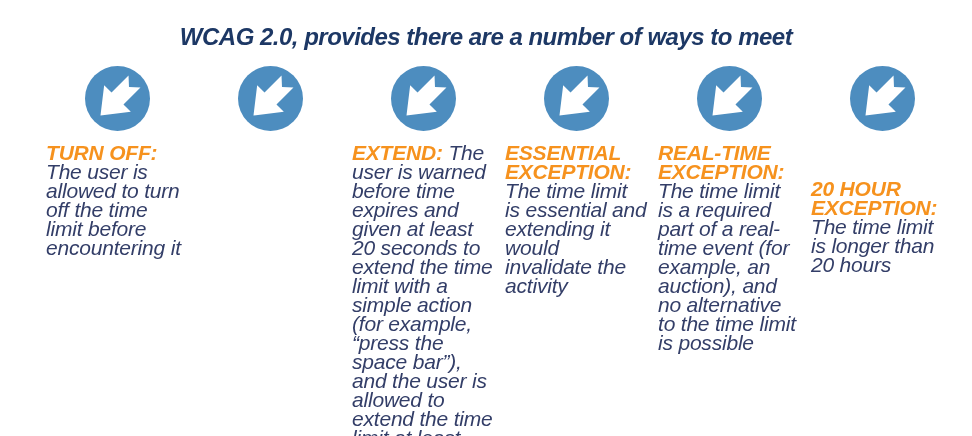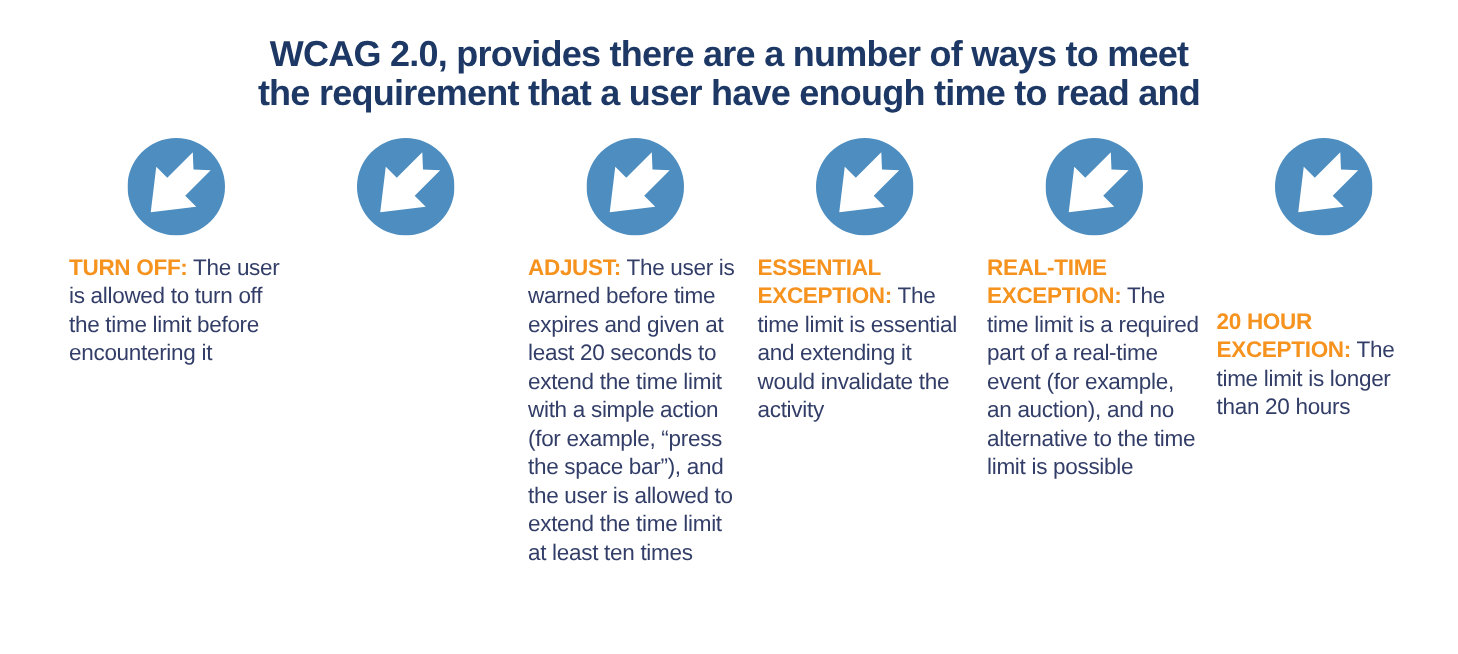--- a/index.html
+++ b/index.html
@@ -7,20 +7,21 @@
     padding: 0;
     background: #ffffff;
     font-family: "Liberation Sans", sans-serif;
   }
   .page {
     position: relative;
     width: 972px;
     height: 436px;
     background: #ffffff;
     overflow: hidden;
+    font-style: italic;
   }
   .title {
     margin: 24px auto 0;
     width: 720px;
     text-align: center;
     font-size: 24px;
     line-height: 26px;
     font-weight: 700;
     color: #1d3865;
     letter-spacing: -0.5px;
@@ -37,41 +38,40 @@
     width: 142px;
   }
   .icon-wrap {
     height: 65px;
     display: flex;
     justify-content: center;
     margin-bottom: 12px;
   }
   .item-text {
     margin: 0;
-    font-size: 15px;
+    font-size: 21px;
     line-height: 19px;
     color: #333e68;
     letter-spacing: -0.2px;
   }
   .item-text .label {
     color: #f6921e;
     font-weight: 700;
   }
   .offset-down {
     margin-top: 48px;
   }
 </style>
 </head>
 <body>
 
 <div class="page">
 
   <h1 class="title">
     <span class="tline">WCAG 2.0, provides there are a number of ways to meet</span>
-    <span class="tline">the requirement that a user have enough time to read and</span>
   </h1>
 
   <div class="columns">
 
     <div class="column">
       <div class="icon-wrap">
         <svg width="65" height="65" viewBox="0 0 100 100" aria-hidden="true">
           <circle cx="50" cy="50" r="50" fill="#4d8dbf"></circle>
           <g transform="rotate(45 50 50)">
             <path d="M37 13 L50 25 L63 13 L63 50 L79 50 L50 87 L21 50 L37 50 Z" fill="#ffffff"></path>
@@ -98,21 +98,21 @@
     <div class="column">
       <div class="icon-wrap">
         <svg width="65" height="65" viewBox="0 0 100 100" aria-hidden="true">
           <circle cx="50" cy="50" r="50" fill="#4d8dbf"></circle>
           <g transform="rotate(45 50 50)">
             <path d="M37 13 L50 25 L63 13 L63 50 L79 50 L50 87 L21 50 L37 50 Z" fill="#ffffff"></path>
           </g>
         </svg>
       </div>
       <p class="item-text">
-        <span class="label">ADJUST:</span>
+        <span class="label">EXTEND:</span>
         <span class="body">The user is warned before time expires and given at least 20 seconds to extend the time limit with a simple action (for example, “press the space bar”), and the user is allowed to extend the time limit at least ten times</span>
       </p>
     </div>
 
     <div class="column">
       <div class="icon-wrap">
         <svg width="65" height="65" viewBox="0 0 100 100" aria-hidden="true">
           <circle cx="50" cy="50" r="50" fill="#4d8dbf"></circle>
           <g transform="rotate(45 50 50)">
             <path d="M37 13 L50 25 L63 13 L63 50 L79 50 L50 87 L21 50 L37 50 Z" fill="#ffffff"></path>

